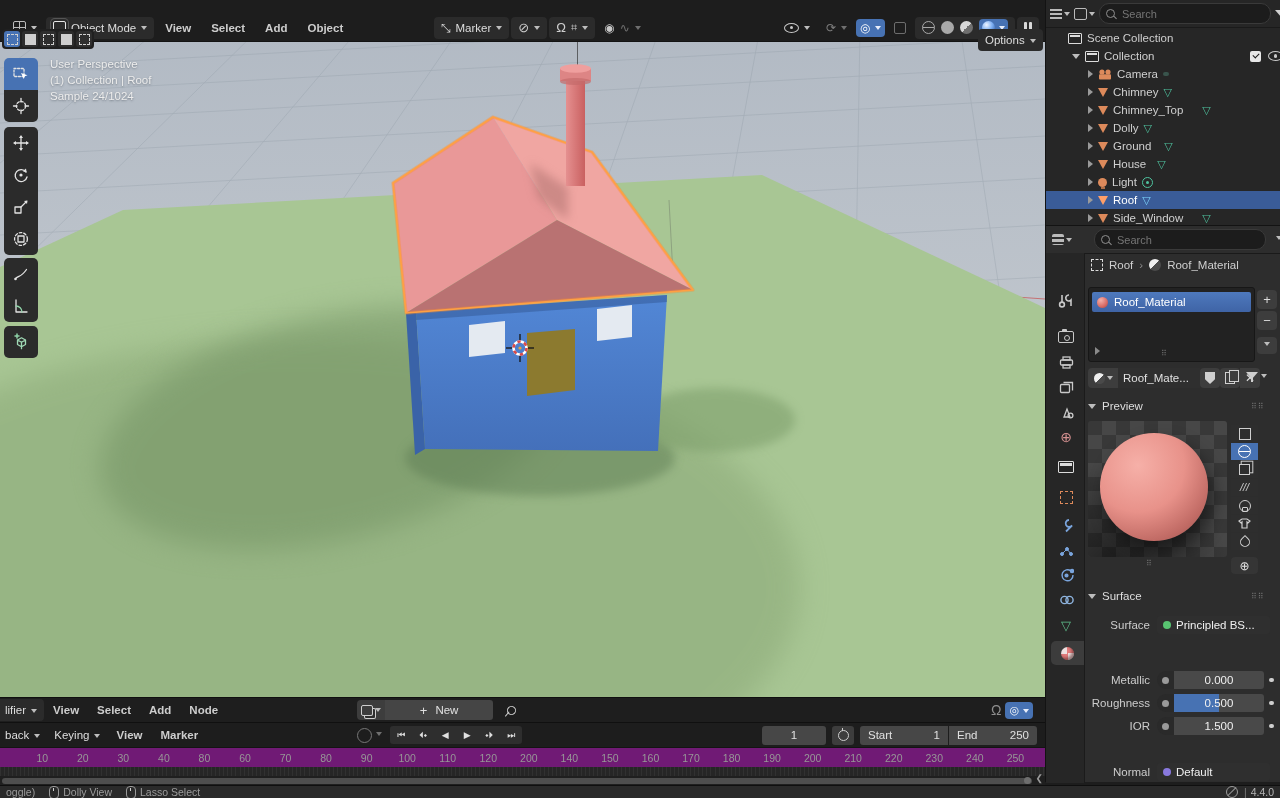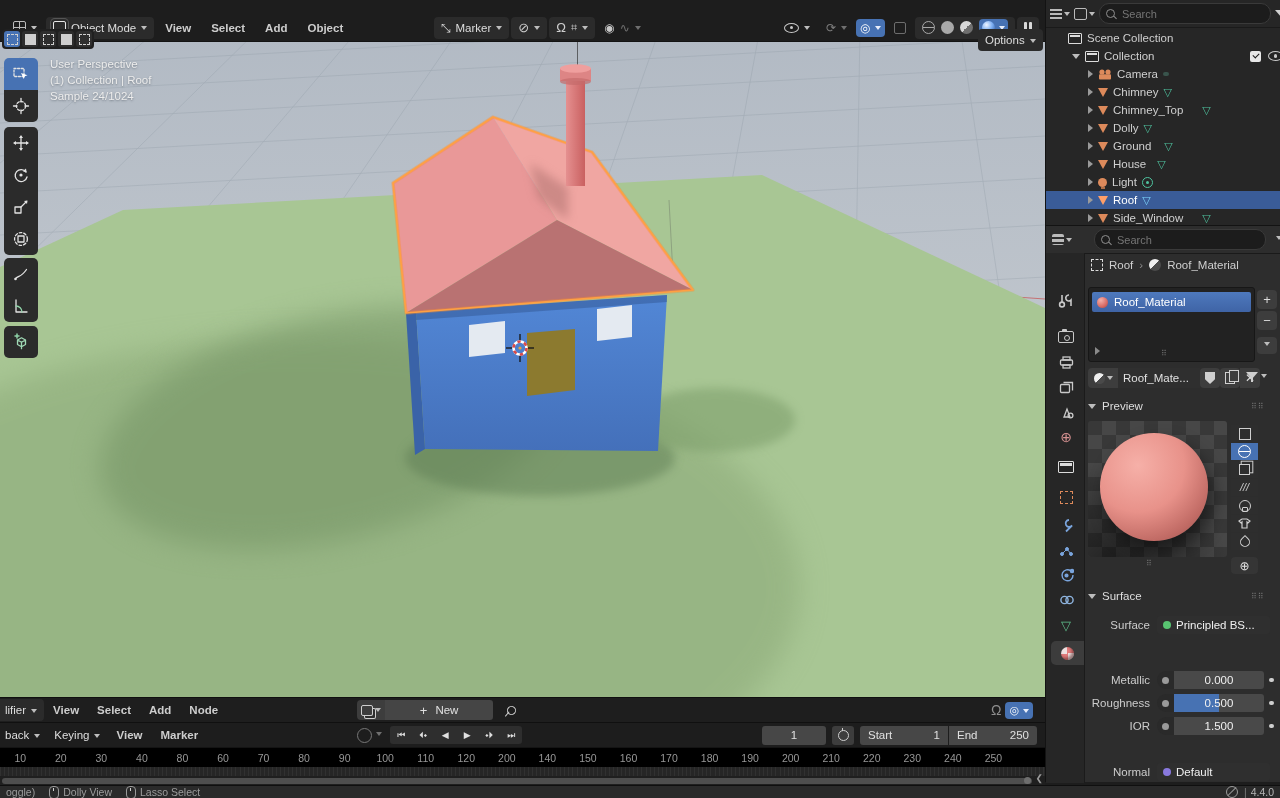--- a/index.html
+++ b/index.html
@@ -105,21 +105,21 @@
   .copy-ico{width:8px;height:10px;border:1.2px solid #cfcfcf;position:relative;display:inline-block;}
   .copy-ico::after{content:"";position:absolute;left:2.5px;top:-3.5px;width:8px;height:10px;border:1.2px solid #cfcfcf;background:#3d3d3d;}
   .funnel{width:0;height:0;border-left:6px solid transparent;border-right:6px solid transparent;border-top:7px solid transparent;
           border-top-color:#d0d0d0;position:relative;display:inline-block;}
   .funnel::after{content:"";position:absolute;left:-1px;top:-2px;width:2px;height:5px;background:#d0d0d0;}
   
   #node-header{left:0;top:697px;width:1045px;height:25px;background:#1e1e1e;border-top:1px solid #101010;
                display:flex;align-items:center;box-sizing:border-box;padding:0 4px;}
   #tl-header{left:0;top:722px;width:1045px;height:25px;background:#1d1d1d;border-top:1px solid #101010;
              display:flex;align-items:center;box-sizing:border-box;padding:0 4px;}
-  #ruler{left:0;top:747px;width:1045px;height:20px;background:#000000;display:flex;padding-left:0;box-sizing:border-box;
+  #ruler{left:0;top:747px;width:1045px;height:20px;background:#701a75;display:flex;padding-left:22px;box-sizing:border-box;
          border-top:1px solid #141414;}
   #ruler span{width:40.55px;text-align:center;color:#979797;font-size:10.5px;line-height:20px;}
   #tl-band{left:0;top:767px;width:1045px;height:9px;background:#262626;
            background-image:repeating-linear-gradient(90deg,rgba(255,255,255,.05) 0 1px,transparent 1px 4.06px);}
   #tl-scroll{left:0;top:776px;width:1045px;height:9px;background:#1f1f1f;}
   .playbtn{width:22px;height:18px;background:#2e2e2e;display:flex;align-items:center;justify-content:center;color:#e0e0e0;font-size:9px;}
   .rec{width:13px;height:13px;border:1.6px solid #777;border-radius:50%;}
   
   #statusbar{left:0;top:785px;width:1280px;height:13px;background:#2a2a2a;border-top:1px solid #0f0f0f;
              display:flex;align-items:center;font-size:10.5px;color:#9c9c9c;padding:0 6px;box-sizing:border-box;gap:14px;}

